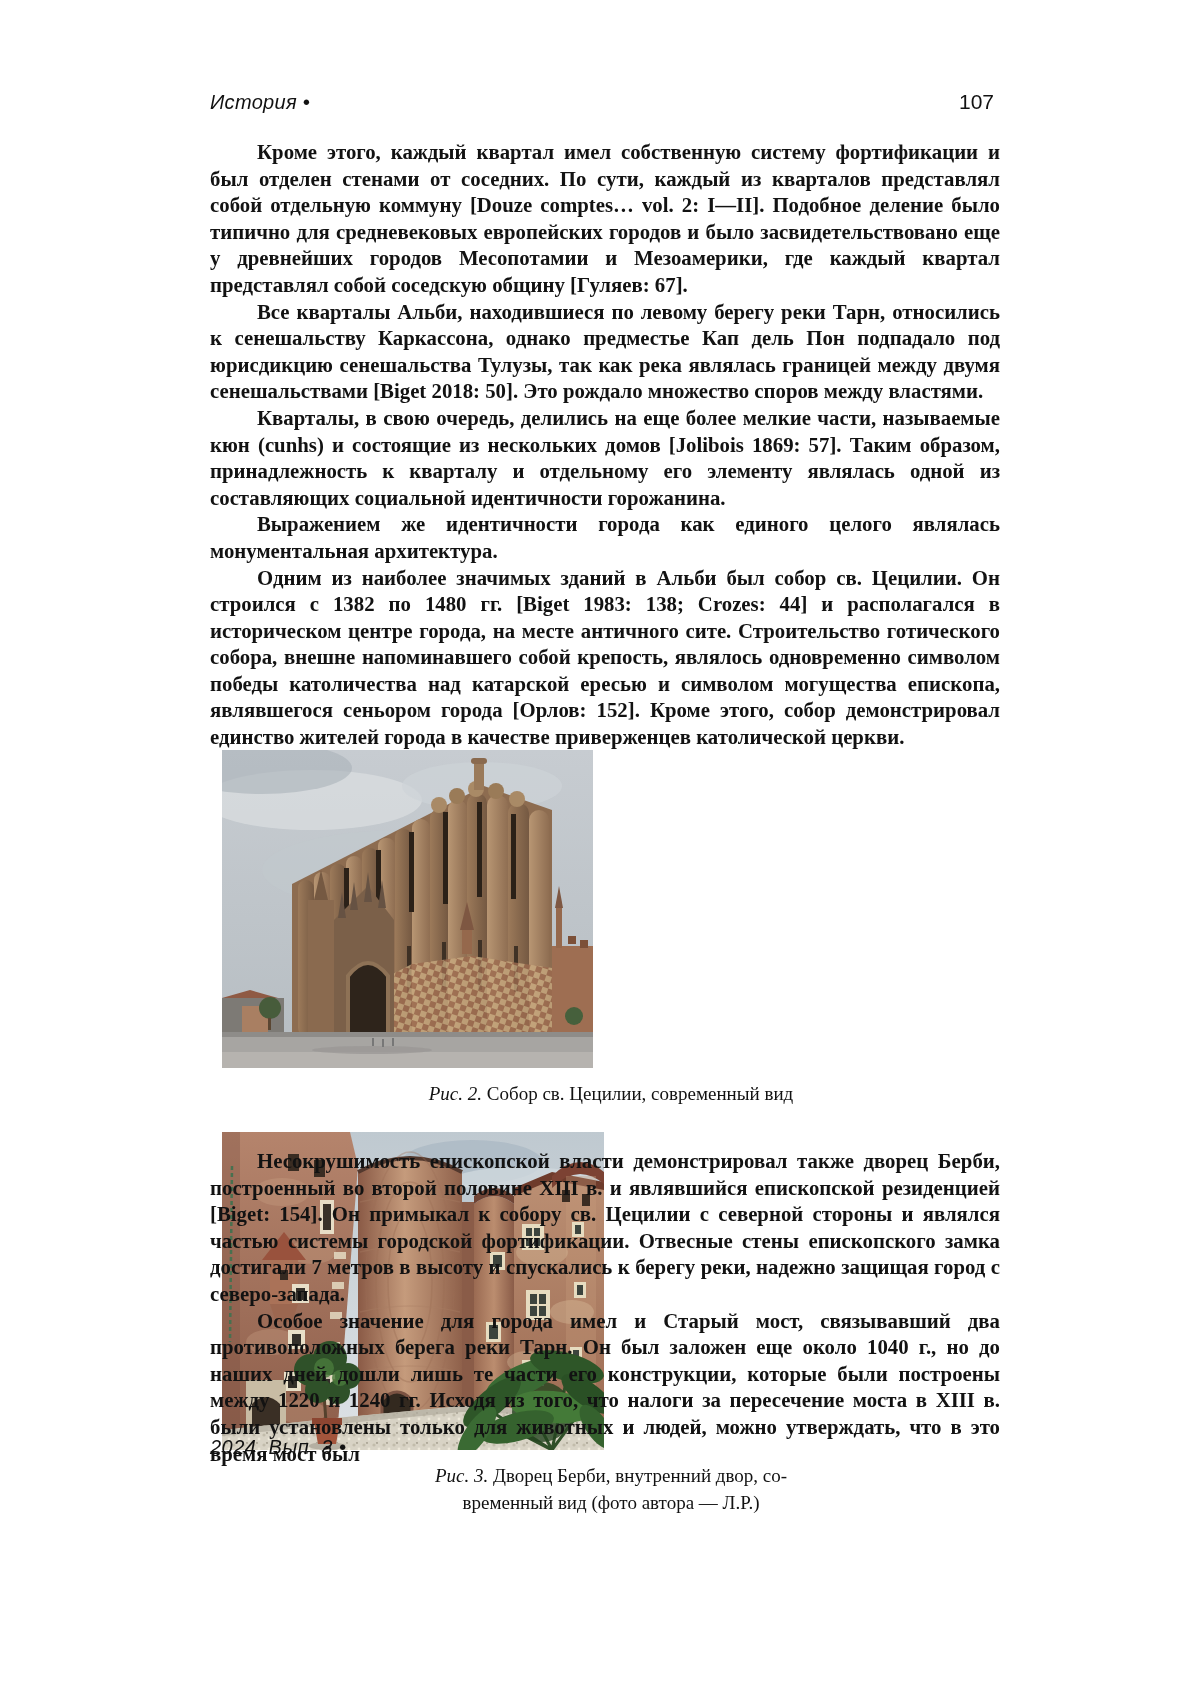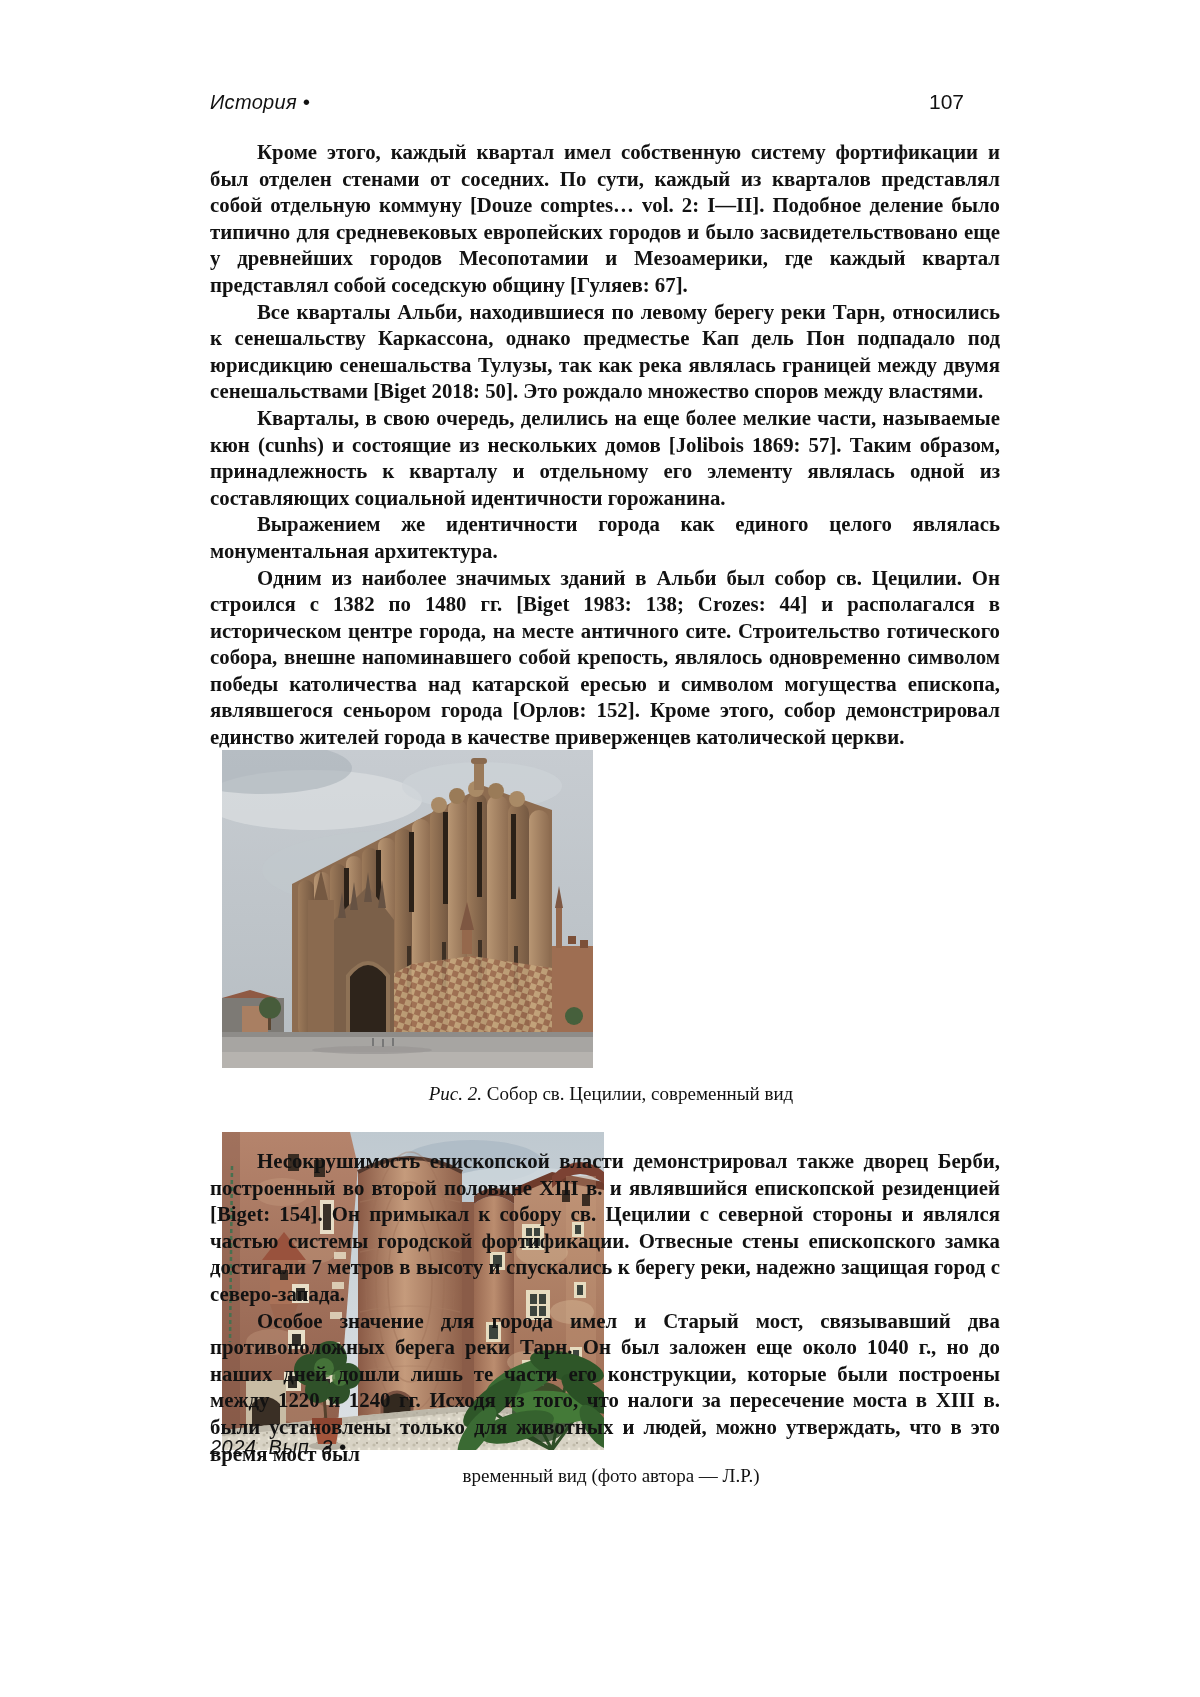--- a/index.html
+++ b/index.html
@@ -6,21 +6,21 @@
   .page {
     position:relative; width:1012px; height:1697px; background:#ffffff;
     font-family:"Liberation Serif", serif; color:#121212; overflow:hidden;
   }
   .running-head {
     position:absolute; left:210px; top:90px; width:790px;
     display:flex; justify-content:space-between; align-items:baseline;
     font-family:"Liberation Sans", sans-serif;
   }
   .rh-section { font-style:italic; font-size:20px; letter-spacing:0.3px; }
-  .rh-page { font-size:21px; margin-right:36px; }
+  .rh-page { font-size:21px; margin-right:6px; }
   .text-block {
     position:absolute; left:210px; width:790px;
     font-size:20.8px; line-height:26.6px; text-align:justify;
   }
   .block-1 { top:139px; }
   .block-2 { top:1148px; }
   .text-block p { margin:0; text-indent:47px;font-weight:bold; }
   .figures {
     position:absolute; left:222px; top:750px; width:778px;
     display:flex; gap:25px;flex-direction:column;
@@ -302,20 +302,21 @@
         <ellipse cx="300" cy="248" rx="40" ry="15" fill="#3a6a33" transform="rotate(-25 300 248)"></ellipse>
         <ellipse cx="345" cy="235" rx="38" ry="14" fill="#2e5628" transform="rotate(15 345 235)"></ellipse>
         <ellipse cx="270" cy="270" rx="36" ry="13" fill="#2e5628" transform="rotate(-40 270 270)"></ellipse>
         <ellipse cx="330" cy="275" rx="42" ry="16" fill="#447a38" transform="rotate(5 330 275)"></ellipse>
         <ellipse cx="295" cy="295" rx="38" ry="14" fill="#35622e" transform="rotate(-15 295 295)"></ellipse>
         <ellipse cx="365" cy="262" rx="30" ry="12" fill="#2a5025" transform="rotate(35 365 262)"></ellipse>
         <ellipse cx="255" cy="300" rx="30" ry="11" fill="#3a6a33" transform="rotate(-55 255 300)"></ellipse>
         <ellipse cx="375" cy="295" rx="26" ry="11" fill="#35622e" transform="rotate(55 375 295)"></ellipse>
       </svg>
       <figcaption>
+        <div class="cap-line"><span class="cap-label">Рис. 3.</span> <span>Дворец Берби, внутренний двор, со-</span></div>
         <div class="cap-line"><span>временный вид (фото автора — Л.Р.)</span></div>
       </figcaption>
     </figure>
 
   </section>
 
   <main class="text-block block-2">
     <p>Несокрушимость епископской власти демонстрировал также дворец Берби, построенный во второй половине XIII в. и являвшийся епископской резиденцией [Biget: 154]. Он примыкал к собору св. Цецилии с северной стороны и являлся частью системы городской фортификации. Отвесные стены епископского замка достигали 7 метров в высоту и спускались к берегу реки, надежно защищая город с северо-запада.</p>
     <p>Особое значение для города имел и Старый мост, связывавший два противоположных берега реки Тарн. Он был заложен еще около 1040 г., но до наших дней дошли лишь те части его конструкции, которые были построены между 1220 и 1240 гг. Исходя из того, что налоги за пересечение моста в XIII в. были установлены только для животных и людей, можно утверждать, что в это время мост был</p>
   </main>

